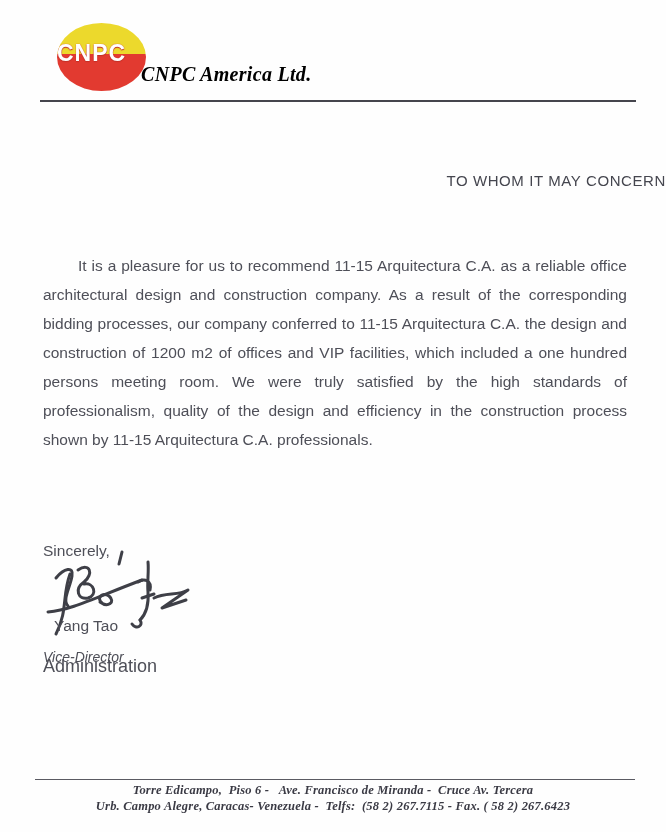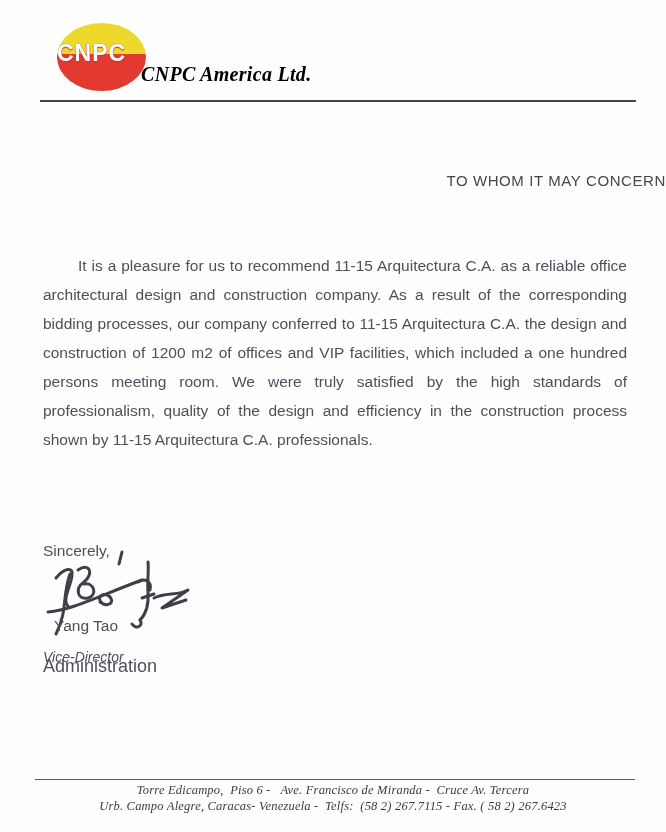--- a/index.html
+++ b/index.html
@@ -68,21 +68,21 @@
   .signer-title{position:absolute;left:43px;top:649px;font-size:14px;font-style:italic;}
   .signer-dept{position:absolute;left:43px;top:656px;font-size:18px;}
   
   .footer-rule{
     position:absolute;left:35px;top:779px;width:600px;height:1px;
     background:#5a5a62;
   }
   .footer-line{
     position:absolute;left:0;width:100%;text-align:center;
     font-family:"Liberation Serif",serif;
-    font-style:italic;font-weight:normal;
+    font-style:italic;font-weight:bold;
     font-size:12.5px;color:#3a3a44;
     white-space:pre;letter-spacing:.2px;
   }
   .footer-line1{top:783px;}
   .footer-line2{top:799px;}
 </style>
 </head>
 <body>
 
 <div class="page">

